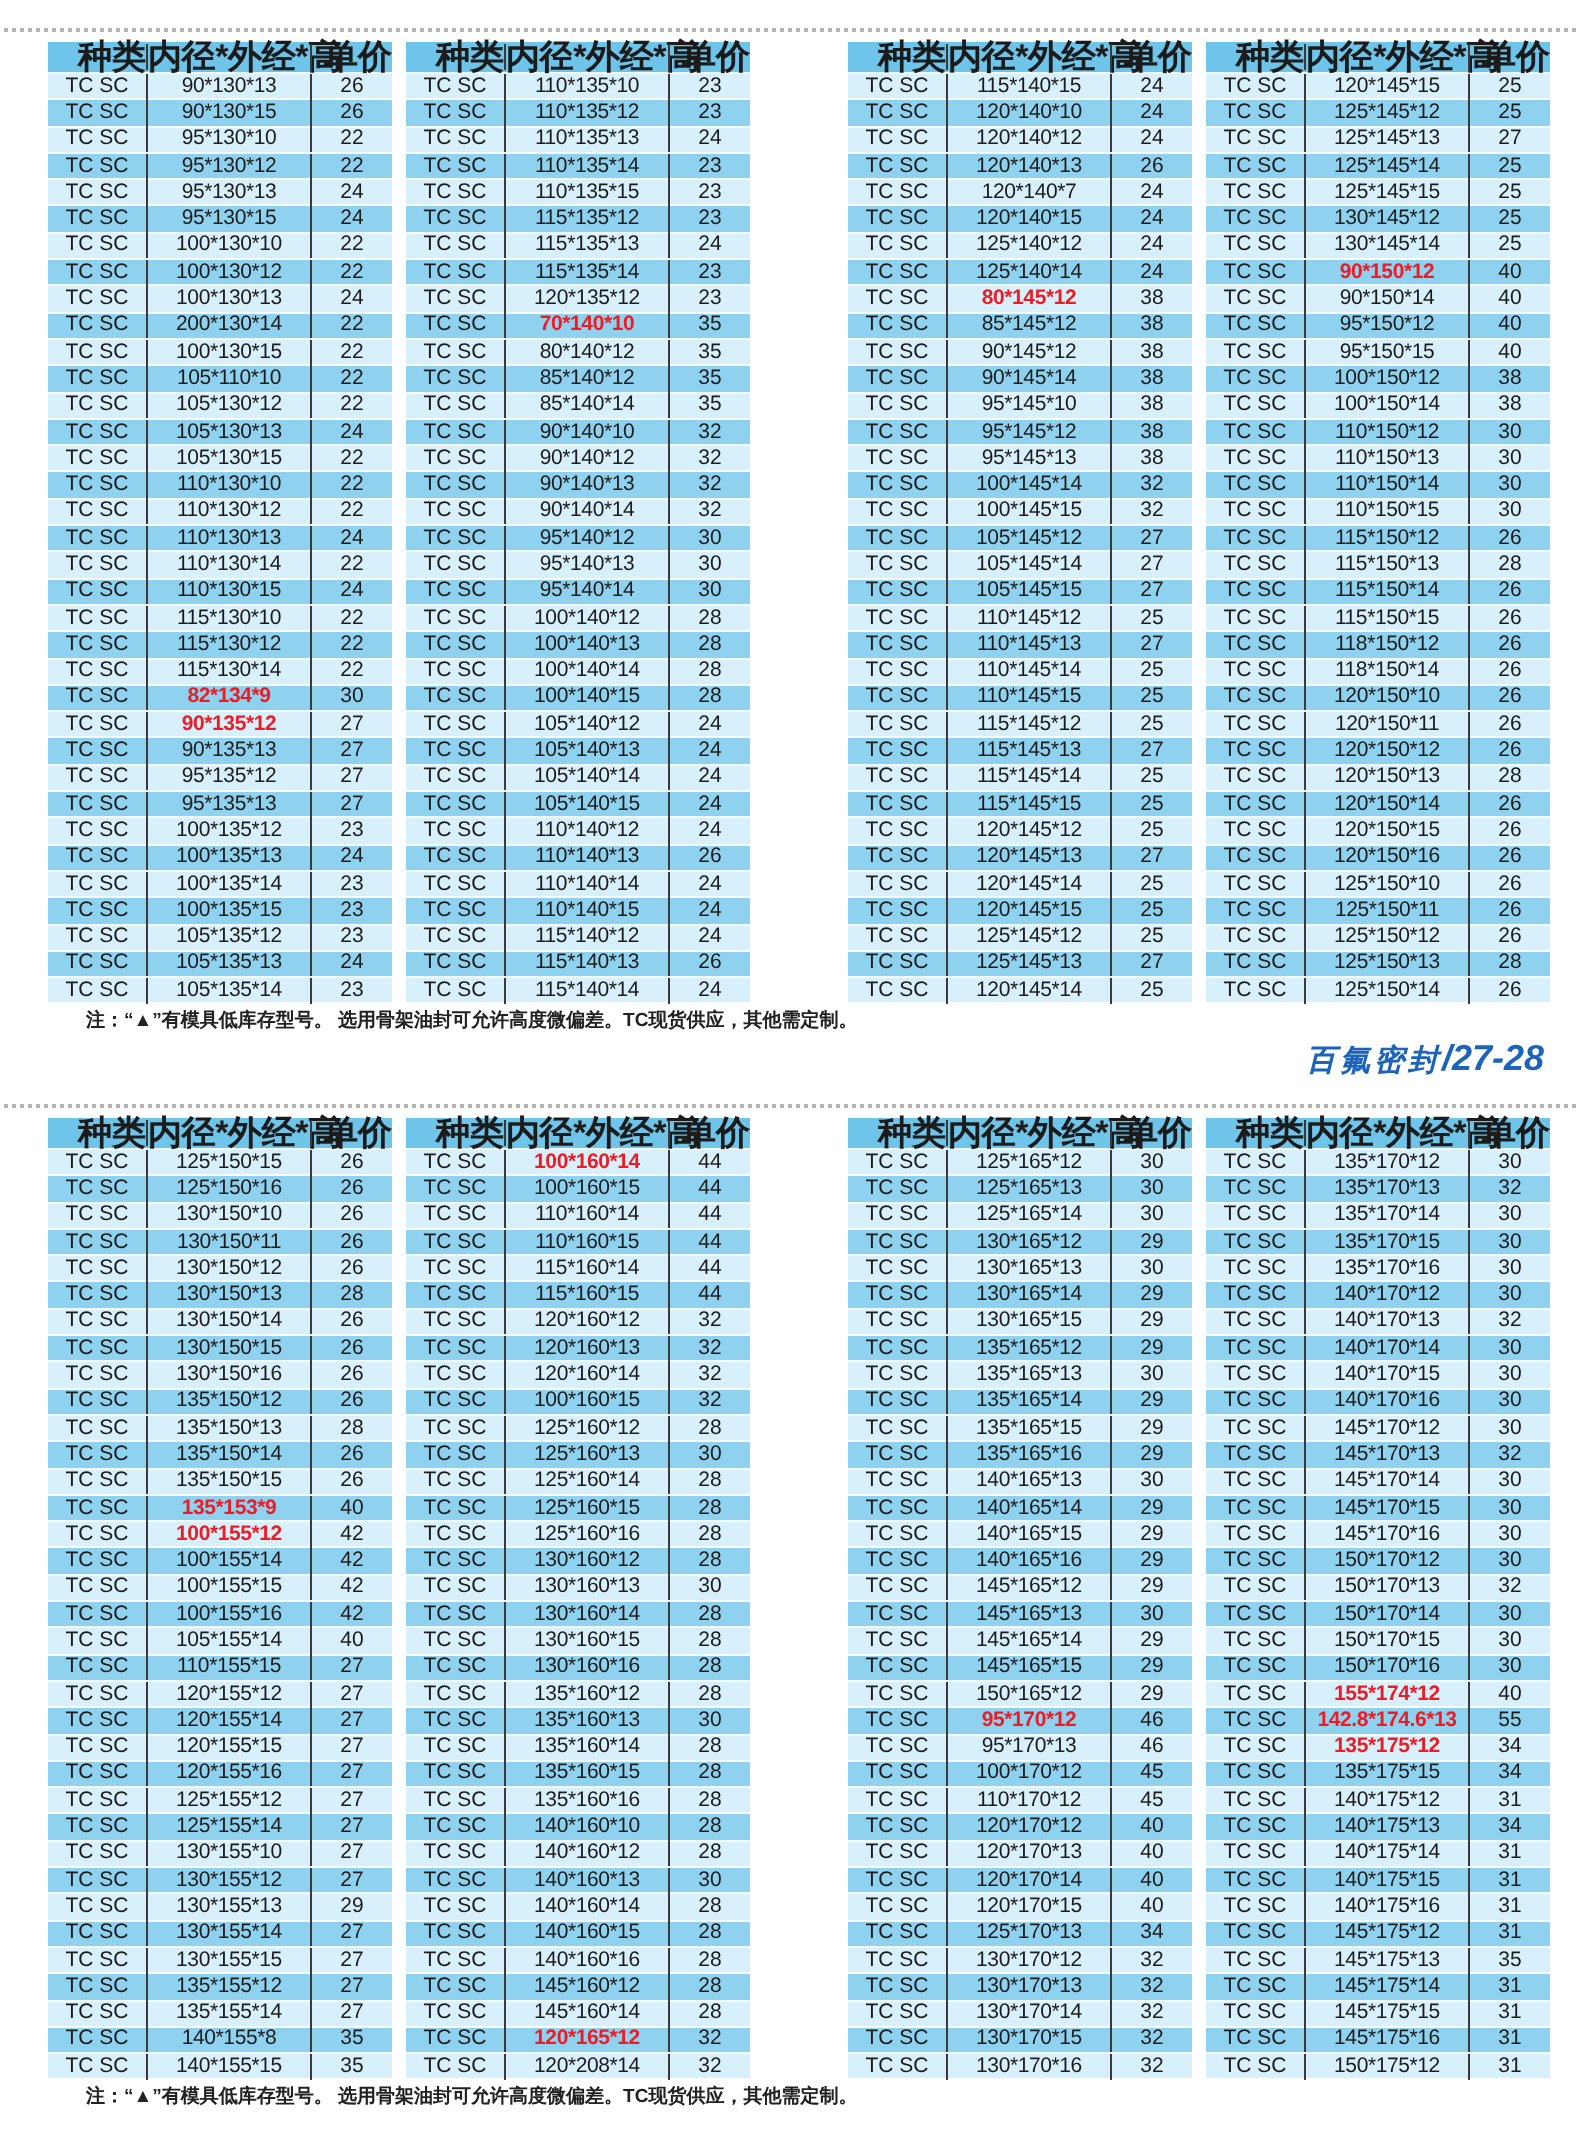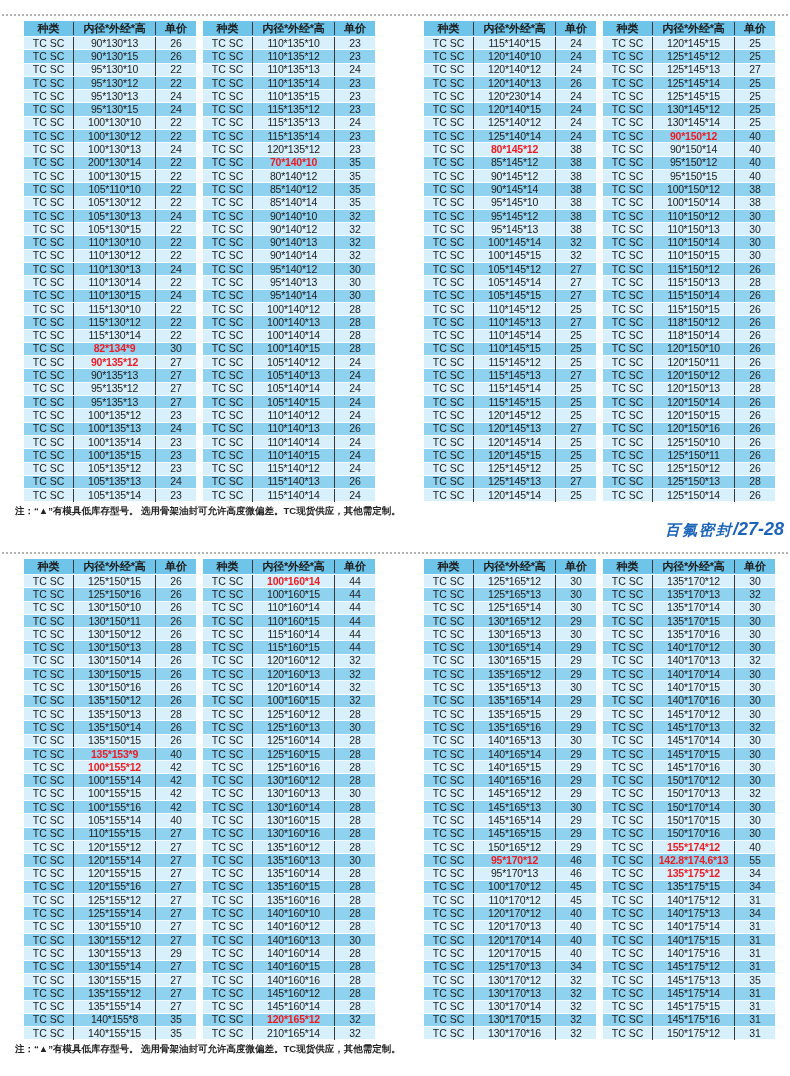--- a/index.html
+++ b/index.html
@@ -17,27 +17,27 @@
   .dotted{border-top:2px dotted #B3B3B3;height:0;margin:0 2px;}
   .tables-row{display:flex;margin-top:5px;padding-left:24px;}
   .ptable{width:172px;flex:0 0 172px;}
   .gap-small{width:7px;flex:0 0 7px;}
   .gap-big{width:49px;flex:0 0 49px;}
   .trow{display:flex;height:13.3px;align-items:center;border-bottom:1px solid rgba(255,255,255,0.9);}
   .trow.light{background:var(--stripe-light);}
   .trow.dark{background:var(--stripe-dark);}
   .trow.thead{background:var(--header-bg);height:16px;font-weight:bold;}
   .tc{font-size:10.5px;line-height:13px;text-align:center;white-space:nowrap;overflow:visible;}
-  .thead .tc{font-size:11px;}
+  .thead .tc{font-size:17px;text-align:right;}
   .c0{width:49px;}
   .c1{width:82px;border-left:1px solid #3A3A3A;letter-spacing:-0.2px;}
   .c2{width:41px;border-left:1px solid #3A3A3A;}
   .tc.red{color:var(--red-text);font-weight:bold;}
-  .note{margin-top:3px;padding-left:15px;font-size:9.5px;font-weight:600;color:#222;height:12px;line-height:12px;}
-  .page-label{text-align:right;padding-right:6px;margin-top:2px;height:20px;line-height:20px;color:var(--label-blue);}
+  .note{margin-top:3px;padding-left:43px;font-size:9.5px;font-weight:600;color:#222;height:12px;line-height:12px;}
+  .page-label{text-align:right;padding-right:18px;margin-top:2px;height:20px;line-height:20px;color:var(--label-blue);}
   .page-label .series{font-family:"DejaVu Serif",serif;font-style:italic;font-weight:bold;font-size:15px;letter-spacing:2px;}
   .page-label .pages{font-family:"Liberation Sans",sans-serif;font-style:italic;font-weight:bold;font-size:18px;}
 </style>
 </head>
 <body>
 
 <div class="section">
   <div class="dotted"></div>
   <div class="tables-row">
     <div class="ptable">
@@ -427,21 +427,21 @@
           <div class="tc c1">120*140*12</div>
           <div class="tc c2">24</div>
         </div>
         <div class="trow dark">
           <div class="tc c0">TC SC</div>
           <div class="tc c1">120*140*13</div>
           <div class="tc c2">26</div>
         </div>
         <div class="trow light">
           <div class="tc c0">TC SC</div>
-          <div class="tc c1">120*230*14</div>
+          <div class="tc c1">120*140*7</div>
           <div class="tc c2">24</div>
         </div>
         <div class="trow dark">
           <div class="tc c0">TC SC</div>
           <div class="tc c1">120*140*15</div>
           <div class="tc c2">24</div>
         </div>
         <div class="trow light">
           <div class="tc c0">TC SC</div>
           <div class="tc c1">125*140*12</div>
@@ -1135,21 +1135,21 @@
           <div class="tc c1">145*160*14</div>
           <div class="tc c2">28</div>
         </div>
         <div class="trow dark">
           <div class="tc c0">TC SC</div>
           <div class="tc c1 red">120*165*12</div>
           <div class="tc c2">32</div>
         </div>
         <div class="trow light">
           <div class="tc c0">TC SC</div>
-          <div class="tc c1">210*165*14</div>
+          <div class="tc c1">120*208*14</div>
           <div class="tc c2">32</div>
         </div>
       </div>
     <div class="gap-big"></div>
     <div class="ptable">
         <div class="trow thead">
           <div class="tc c0">种类</div>
           <div class="tc c1">内径*外经*高</div>
           <div class="tc c2">单价</div>
         </div>

